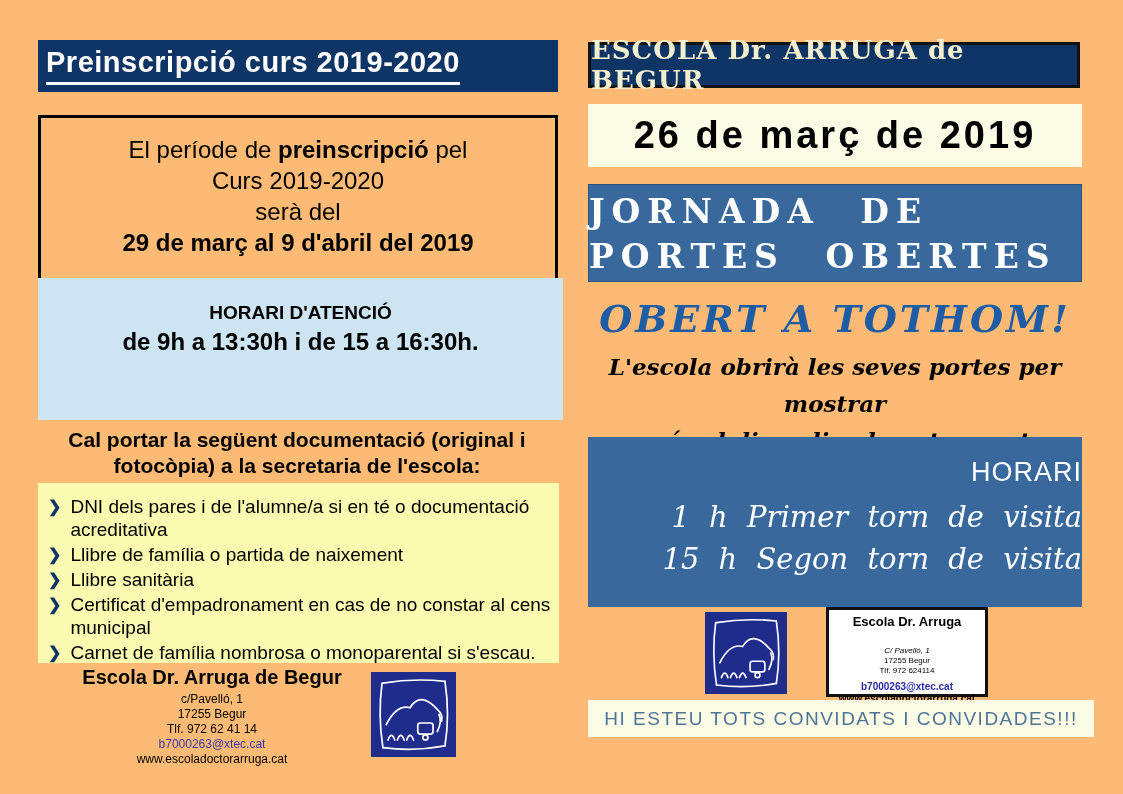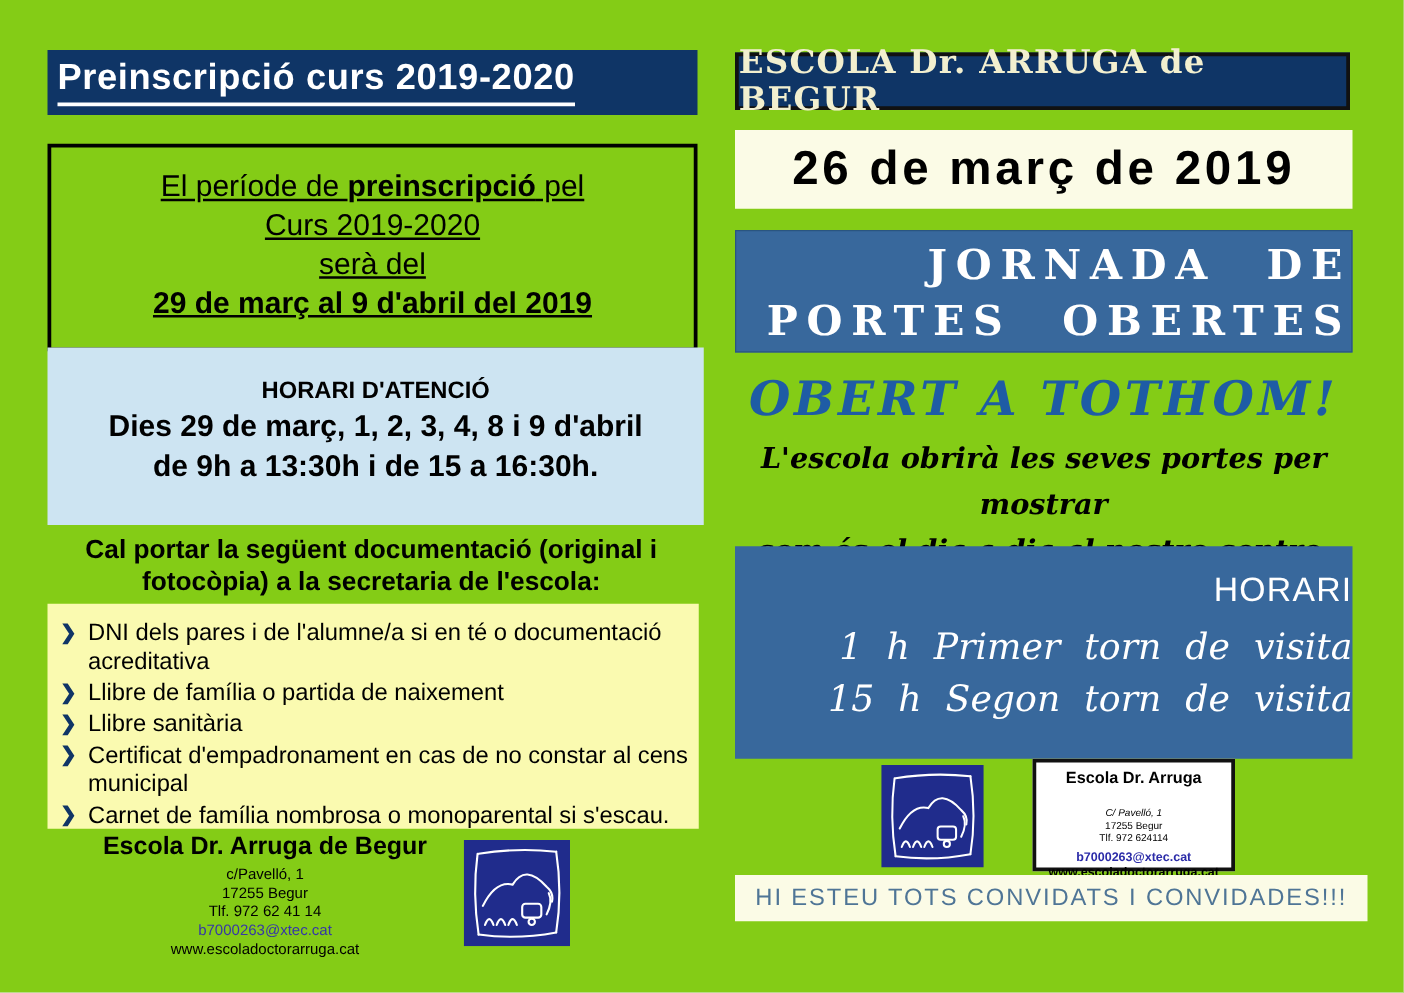--- a/index.html
+++ b/index.html
@@ -1,30 +1,30 @@
 <!DOCTYPE html>
 <html><head>
 <meta charset="utf-8">
 <style>
   html,body{margin:0;padding:0;background:#e8e8e8;}
   .page{
-    position:relative; width:1123px; height:794px; background:#84cc16;
+    position:relative; width:1123px; height:794px; background:#fdba74;
     font-family:"Liberation Sans", sans-serif; color:#000; overflow:hidden;
     margin:0 auto;
   }
   .abs{position:absolute;}
 
   
   .l-title-bar{left:38px; top:40px; width:520px; height:52px;
     background:#0F3566; display:flex; align-items:center; padding-left:8px; box-sizing:border-box;}
   .l-title-text{color:#fff; font-weight:bold; font-size:29px; letter-spacing:.5px;
     border-bottom:3px solid #fff; padding-bottom:3px; line-height:1.1;}
 
   .period-box{left:38px; top:115px; width:514px; height:144px; border:3px solid #000;
-    text-align:center; font-size:24px; line-height:31px; padding-top:16px; box-sizing:content-box;text-decoration:underline;}
+    text-align:center; font-size:24px; line-height:31px; padding-top:16px; box-sizing:content-box;}
   .period-box p{margin:0;}
   .bold{font-weight:bold;}
 
   .attn-box{left:38px; top:278px; width:525px; height:142px; background:#CDE4F2;
     text-align:center; padding-top:24px; box-sizing:border-box;}
   .attn-title{font-size:19px; font-weight:600; margin-bottom:2px;}
   .attn-line{font-size:24px; font-weight:bold; line-height:32px;}
 
   .docs-intro{left:38px; top:427px; width:518px; text-align:center;
     font-size:21px; font-weight:bold; line-height:26px; margin:0;}
@@ -48,21 +48,21 @@
   .r-header{left:588px; top:42px; width:492px; height:46px; background:#0F3566;
     border:3px solid #111; display:flex; align-items:center; justify-content:center; box-sizing:border-box;}
   .r-header-text{color:#F2EFCF; font-family:"DejaVu Serif", serif; font-weight:bold;
     font-size:26px; letter-spacing:1px;}
 
   .r-date{left:588px; top:104px; width:494px; height:63px; background:#FBFBE6;
     display:flex; align-items:center; justify-content:center;}
   .r-date-text{font-size:38px; font-weight:bold; letter-spacing:3px;}
 
   .r-jornada{left:588px; top:184px; width:494px; height:98px; background:#38689C;
-    color:#fff; text-align:right; font-family:"DejaVu Serif", serif; font-weight:bold;
+    color:#fff; text-align:left; font-family:"DejaVu Serif", serif; font-weight:bold;
     font-size:33px; line-height:45px; letter-spacing:7px; word-spacing:22px;
     padding-top:4px; box-sizing:border-box; border:1px solid #2a5580;}
 
   .r-obert{left:588px; top:296px; width:494px; text-align:center;
     color:#1E5CA5; font-family:"DejaVu Serif", serif; font-style:italic; font-weight:bold;
     font-size:38px; letter-spacing:3px;}
 
   .r-script{left:578px; top:348px; width:514px; text-align:center;
     font-family:"DejaVu Serif", serif; font-style:italic; font-weight:bold;
     font-size:23px; line-height:37px;}
@@ -96,21 +96,20 @@
 
   <div class="abs period-box">
     <p><span>El període de </span><span class="bold">preinscripció</span><span> pel</span></p>
     <p>Curs 2019-2020</p>
     <p>serà del</p>
     <p class="bold">29 de març al 9 d'abril del 2019</p>
   </div>
 
   <div class="abs attn-box">
     <div class="attn-title">HORARI D'ATENCIÓ</div>
-    <div class="attn-line">Dies 29 de març, 1, 2, 3, 4, 8 i 9 d'abril</div>
     <div class="attn-line">de 9h a 13:30h i de 15 a 16:30h.</div>
   </div>
 
   <p class="abs docs-intro">Cal portar la següent documentació (original i fotocòpia) a la secretaria de l'escola:</p>
 
   <div class="abs docs-box">
     <div class="doc-item">
       <span class="doc-arrow">❯</span>
       <span>DNI dels pares i de l'alumne/a si en té o documentació acreditativa</span>
     </div>

